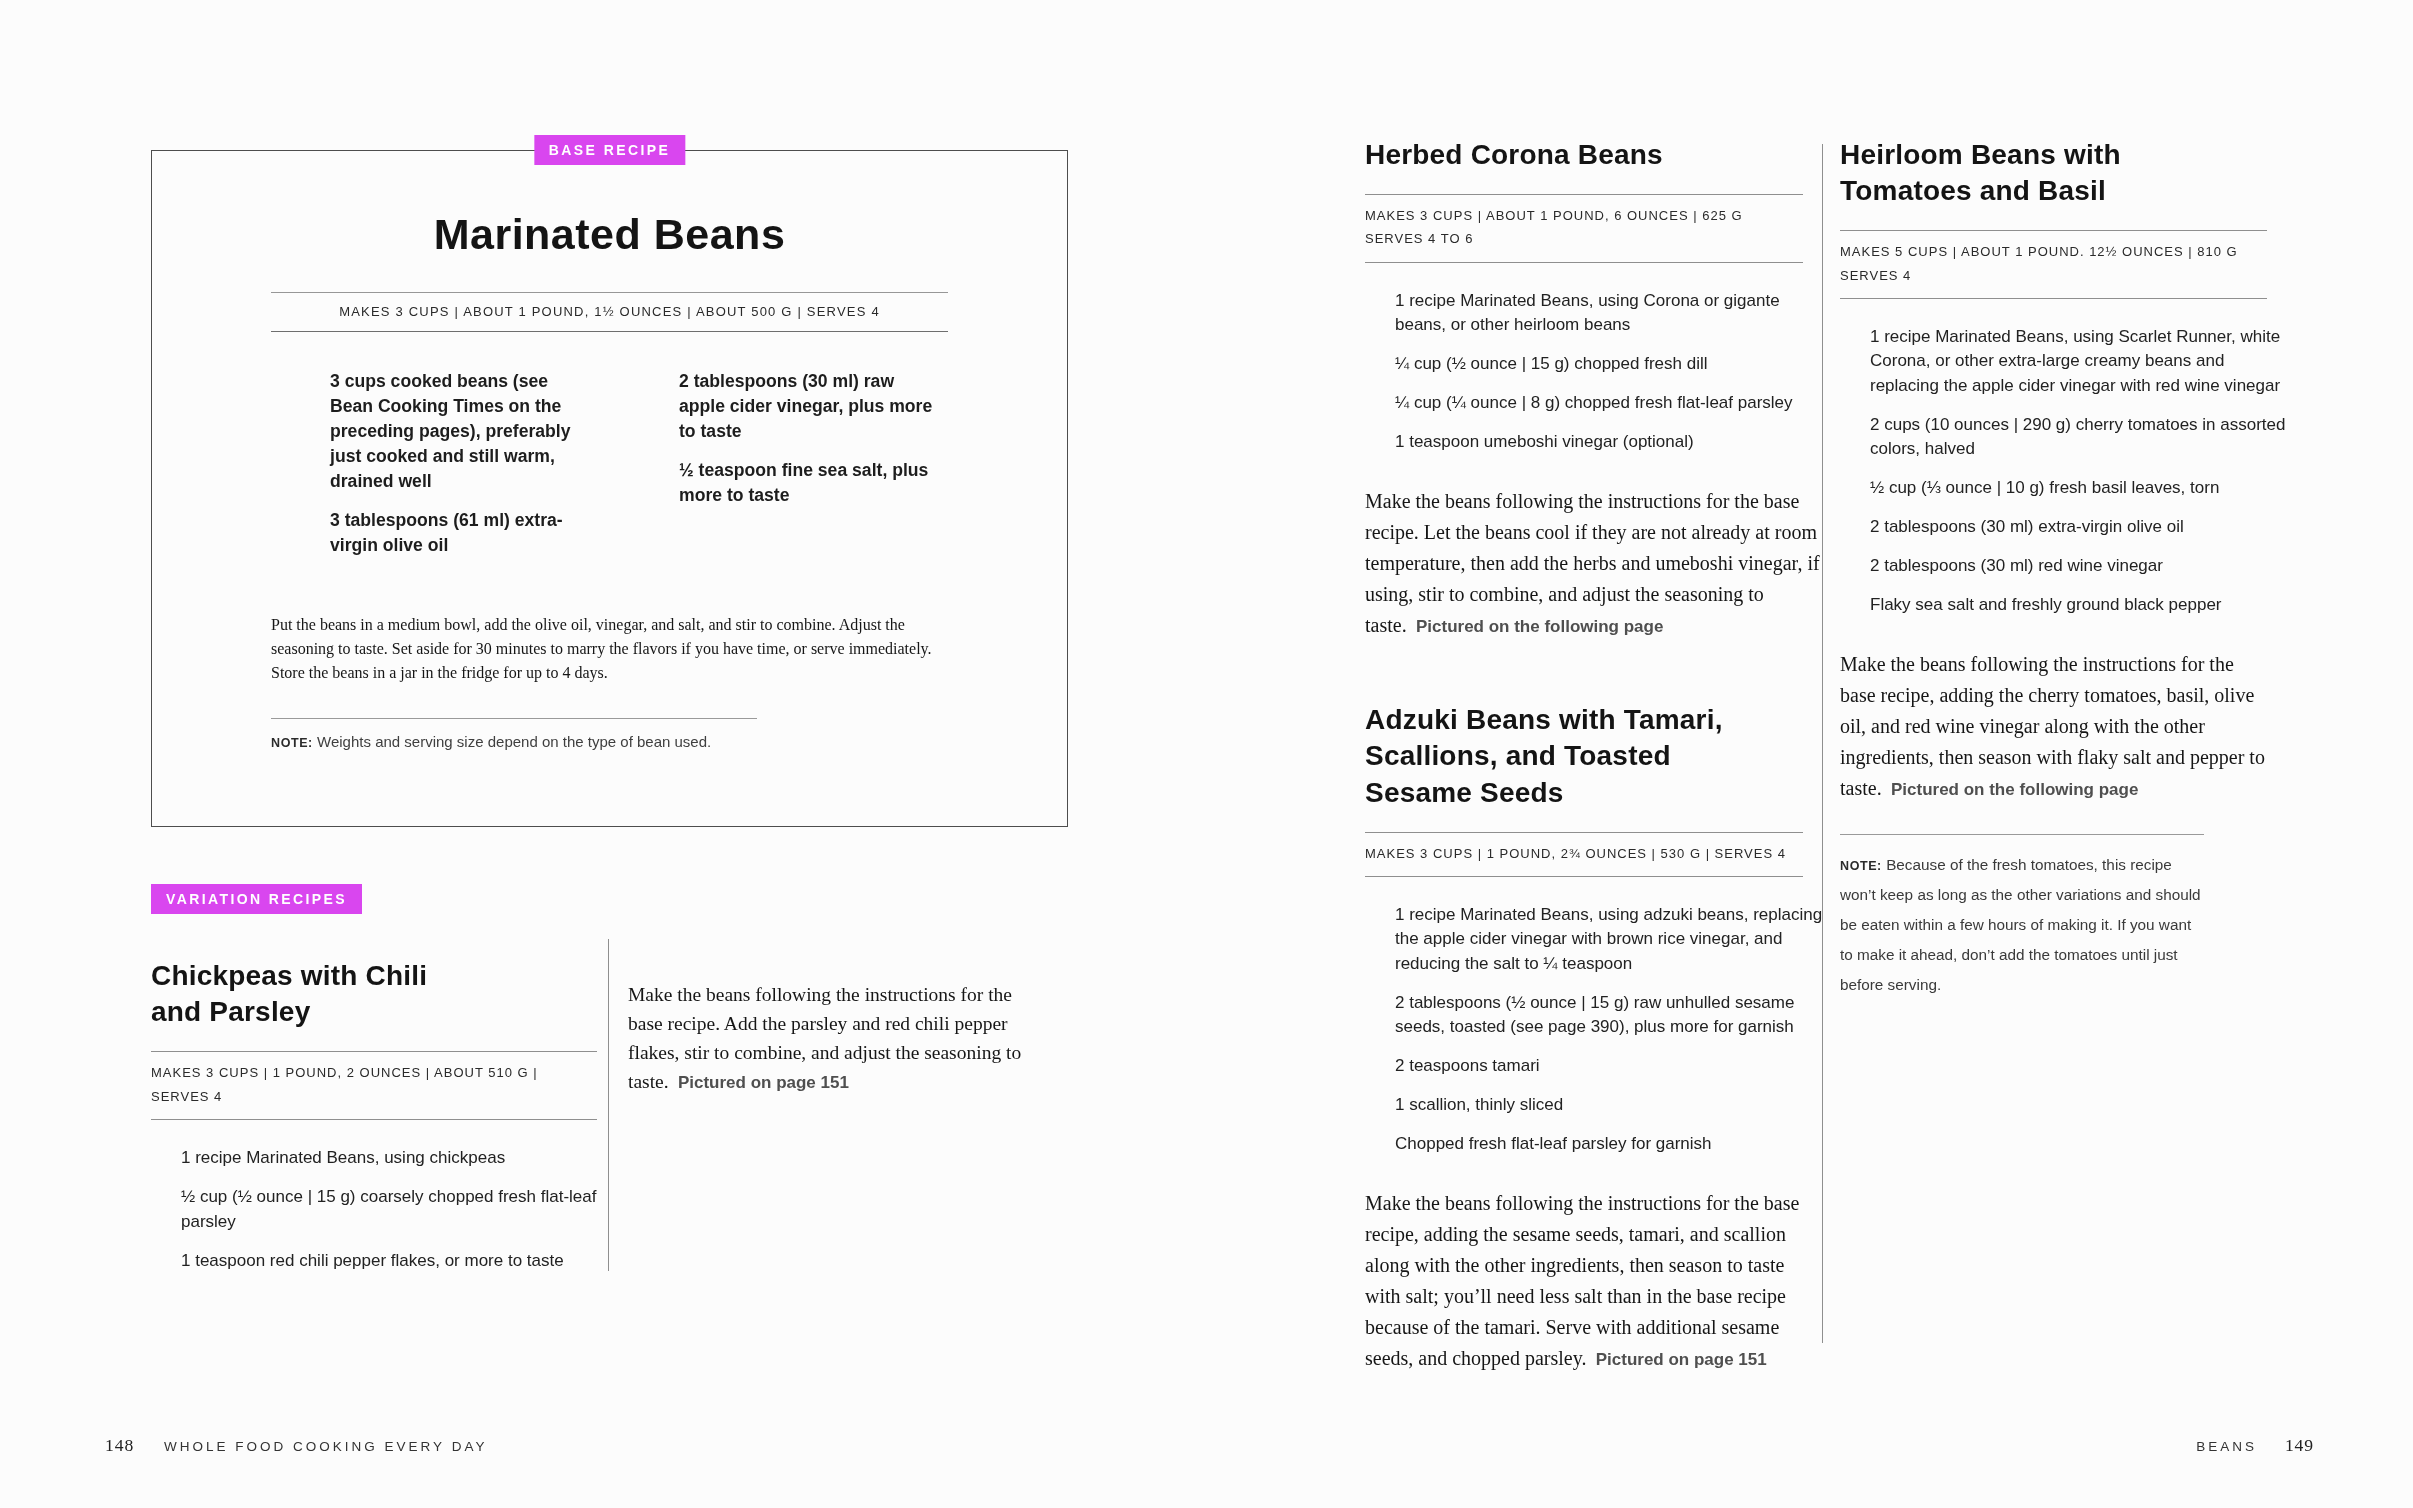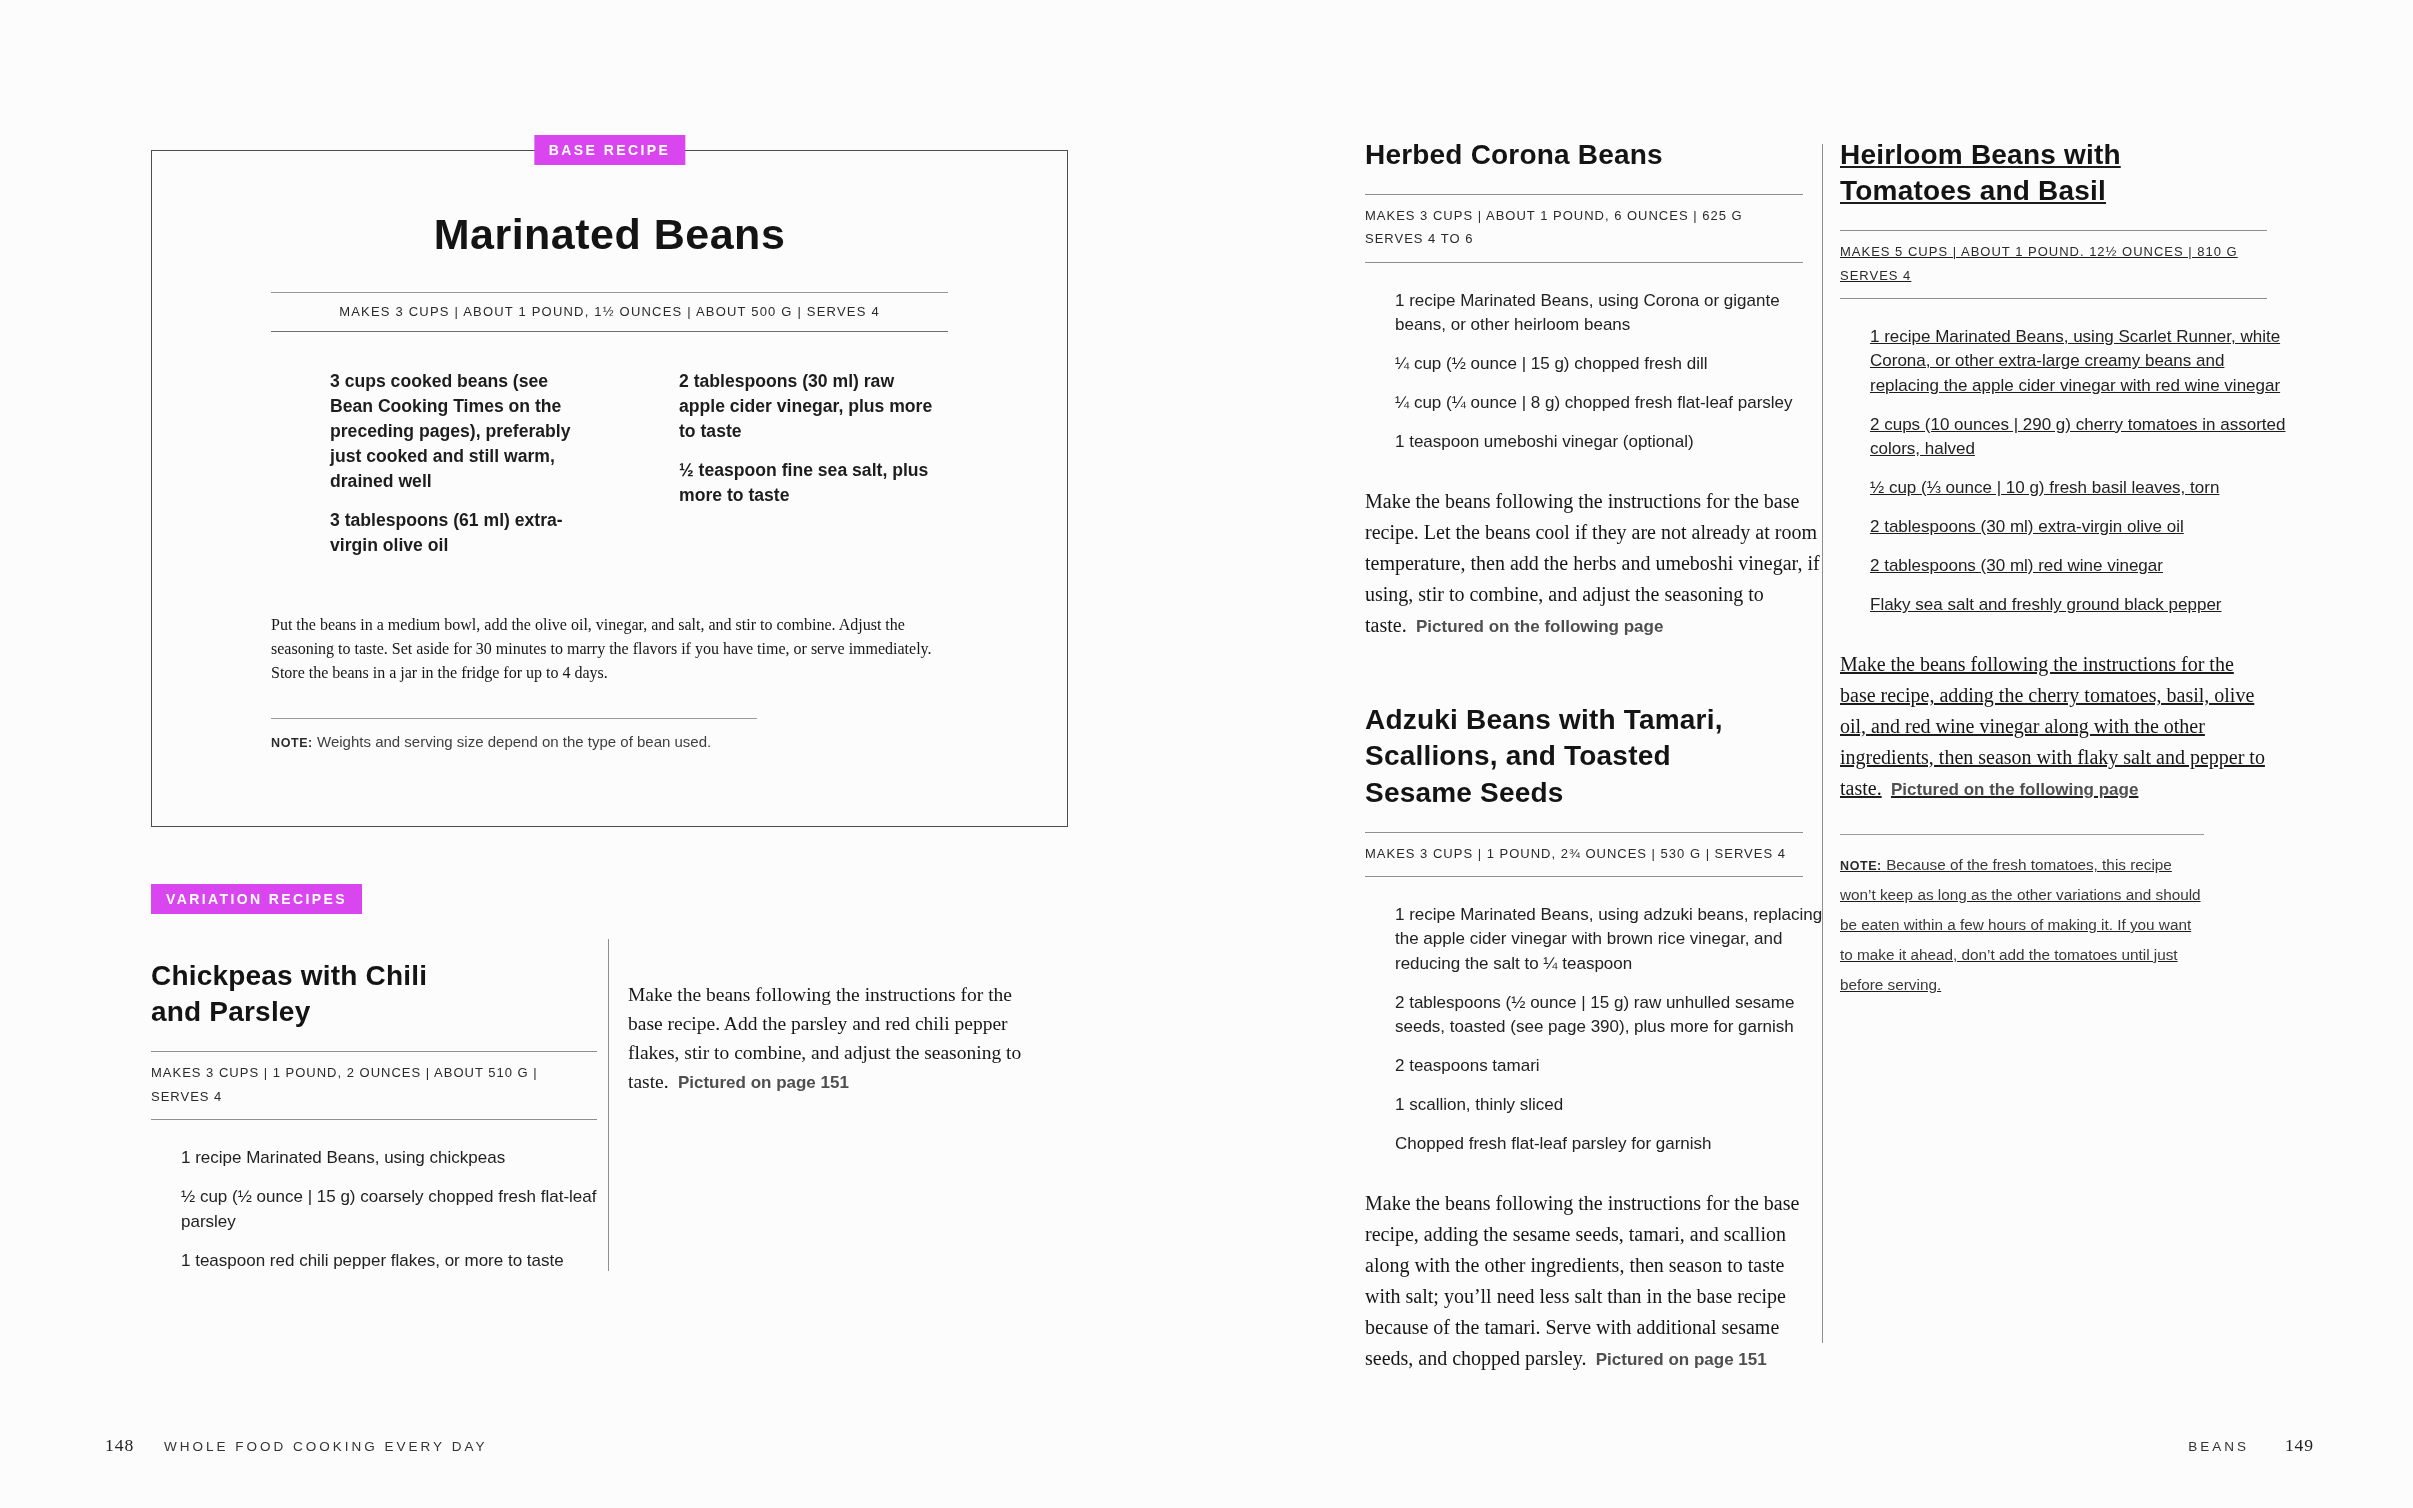--- a/index.html
+++ b/index.html
@@ -64,33 +64,33 @@
     margin:26px -24px 0 30px;font-size:17px;line-height:1.42;color:#222;
   }
   .ings p{margin:0 0 15px;}
   #chickpeas{left:151px;top:958px;width:446px;}
   .divider-l{position:absolute;left:608px;top:939px;width:0.9px;height:332px;background:#8f8f8f;}
   #chick-para{position:absolute;left:628px;top:960px;width:422px;font-size:19.5px;}
 
   
   #herbed{left:158px;top:137px;width:438px;}
   #adzuki{left:158px;top:702px;width:438px;}
-  #heirloom{left:633px;top:137px;width:427px;text-decoration:underline;}
+  #heirloom{left:633px;top:137px;width:427px;}
   .sec-para{margin:32px -18.6px 0 0;font-size:20px;line-height:1.55;}
   .divider-r{position:absolute;left:615px;top:144px;width:0.9px;height:1199px;background:#8f8f8f;}
   .note-right{
     margin-top:30px;width:364px;border-top:0.9px solid #9a9a9a;padding-top:15px;
     font-size:15.3px;line-height:1.95;color:#3a3a3a;
   }
 
   
   .footer{position:absolute;top:1435px;font-size:13.5px;letter-spacing:3px;color:#333;}
   #footer-l{left:105px;} #footer-r{right:100px;text-align:right;}
   .pagenum{font-family:"Liberation Serif",serif;font-size:17.6px;letter-spacing:0.9px;color:#222;}
-  #footer-l .pagenum{margin-right:30px;} #footer-r .pagenum{margin-left:36px;}
+  #footer-l .pagenum{margin-right:30px;} #footer-r .pagenum{margin-left:28px;}
 </style>
 </head>
 <body>
 
 <div class="page" id="page-l">
 
   <div class="base-box">
     <span class="badge">BASE RECIPE</span>
 
     <h1 class="base-title">Marinated Beans</h1>

